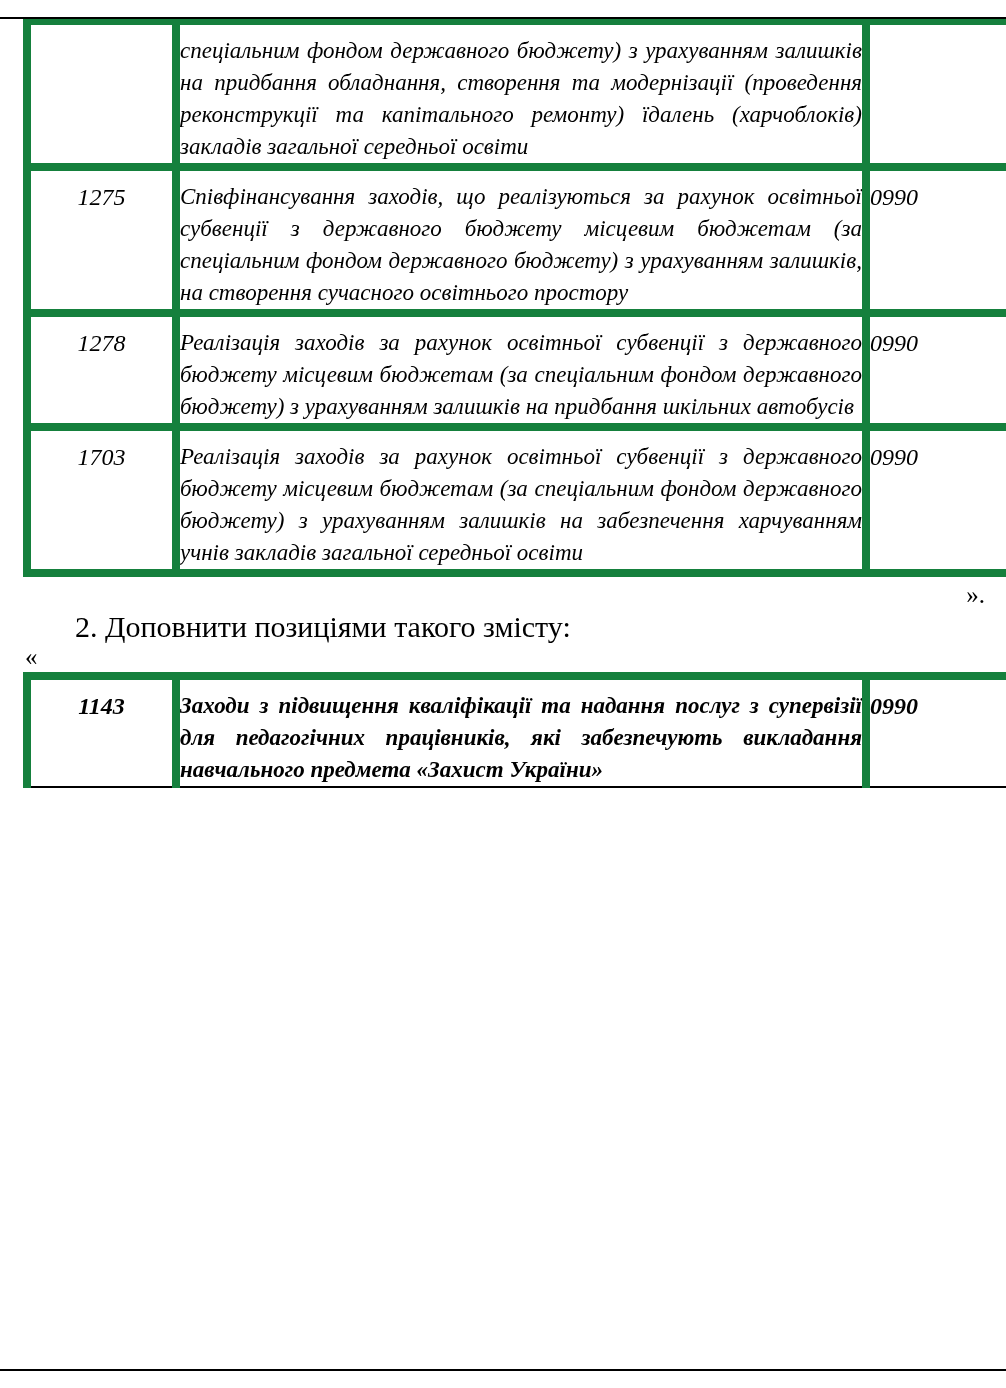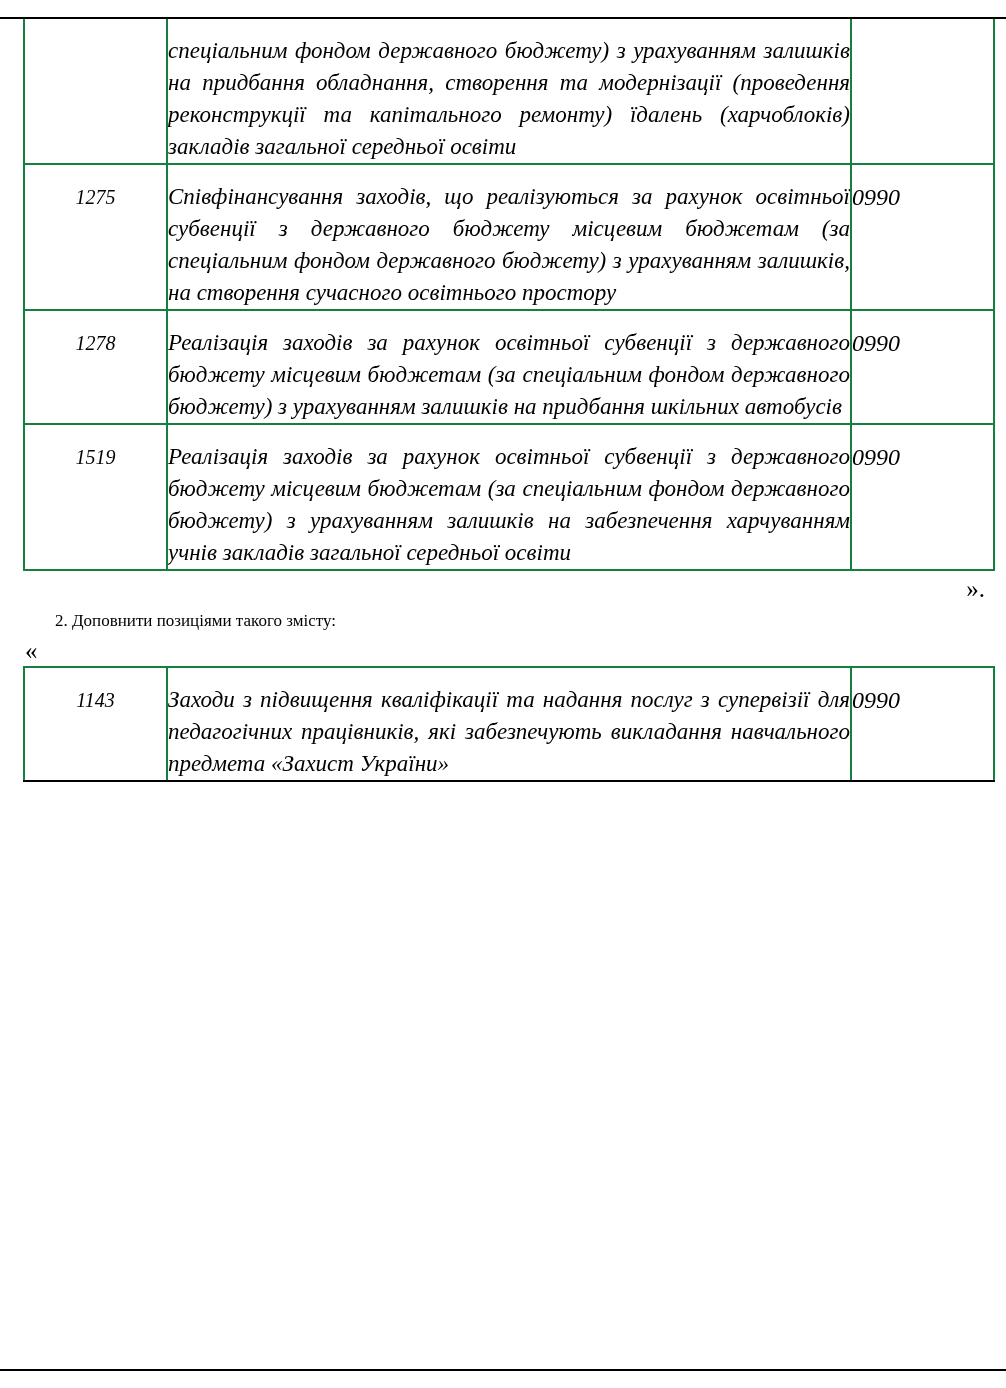--- a/index.html
+++ b/index.html
@@ -28,57 +28,57 @@
   table.budget-table {
     border-collapse: collapse;
     table-layout: fixed;
     margin-left: 23px;
     width: 964px;
     background: #ffffff;
   }
   #table1 { margin-top: 17px; }
   #table2 { margin-top: 0; }
   table.budget-table td {
-    border: 2px solid #15803d;
+    border: 8px solid #15803d;
     vertical-align: top;
     font-style: italic;
     line-height: 32px;
-    padding: 16px 0 0 0;
+    padding: 10px 0 0 0;
     overflow: hidden;
   }
   td.code-cell {
     width: 141px;
     text-align: center;
-    font-size: 20px;
+    font-size: 24px;
     padding-top: 3px;
   }
   td.desc-cell {
     width: 682px;
     text-align: justify;
     font-size: 23px;
     padding: 1px 9px 0 12px;
   }
   td.kfk-cell {
     width: 141px;
     text-align: left;
     font-size: 24px;
     padding-top: 3px;
   }
   #table2 td { border-bottom: none; }
-  #table2 tr:first-child td { border-bottom: 2px solid #000000; }
+  #table2 tr:first-child td { border-bottom: 2px solid #000000; font-weight: bold; }
   .closing-quote {
     margin: 4px 21px 0 0;
     text-align: right;
     font-size: 25px;
     line-height: 28px;
   }
   .section-heading {
     margin: 2px 0 0 0;
-    padding-left: 55px;
-    font-size: 17px;
+    padding-left: 75px;
+    font-size: 30px;
     line-height: 31px;
   }
   .opening-quote {
     margin: 2px 0 2px 0;
     padding-left: 25px;
     font-size: 25px;
     line-height: 26px;
   }
 </style>
 </head>
@@ -97,21 +97,21 @@
       <td class="code-cell">1275</td>
       <td class="desc-cell">Співфінансування заходів, що реалізуються за рахунок освітньої субвенції з державного бюджету місцевим бюджетам (за спеціальним фондом державного бюджету) з урахуванням залишків, на створення сучасного освітнього простору</td>
       <td class="kfk-cell">0990</td>
     </tr>
     <tr>
       <td class="code-cell">1278</td>
       <td class="desc-cell">Реалізація заходів за рахунок освітньої субвенції з державного бюджету місцевим бюджетам (за спеціальним фондом державного бюджету) з урахуванням залишків на придбання шкільних автобусів</td>
       <td class="kfk-cell">0990</td>
     </tr>
     <tr>
-      <td class="code-cell">1519</td>
+      <td class="code-cell">1703</td>
       <td class="desc-cell">Реалізація заходів за рахунок освітньої субвенції з державного бюджету місцевим бюджетам (за спеціальним фондом державного бюджету) з урахуванням залишків на забезпечення харчуванням учнів закладів загальної середньої освіти</td>
       <td class="kfk-cell">0990</td>
     </tr>
   </tbody>
 </table>
 
 <p class="closing-quote">».</p>
 
 <p class="section-heading">2. Доповнити позиціями такого змісту:</p>
 

